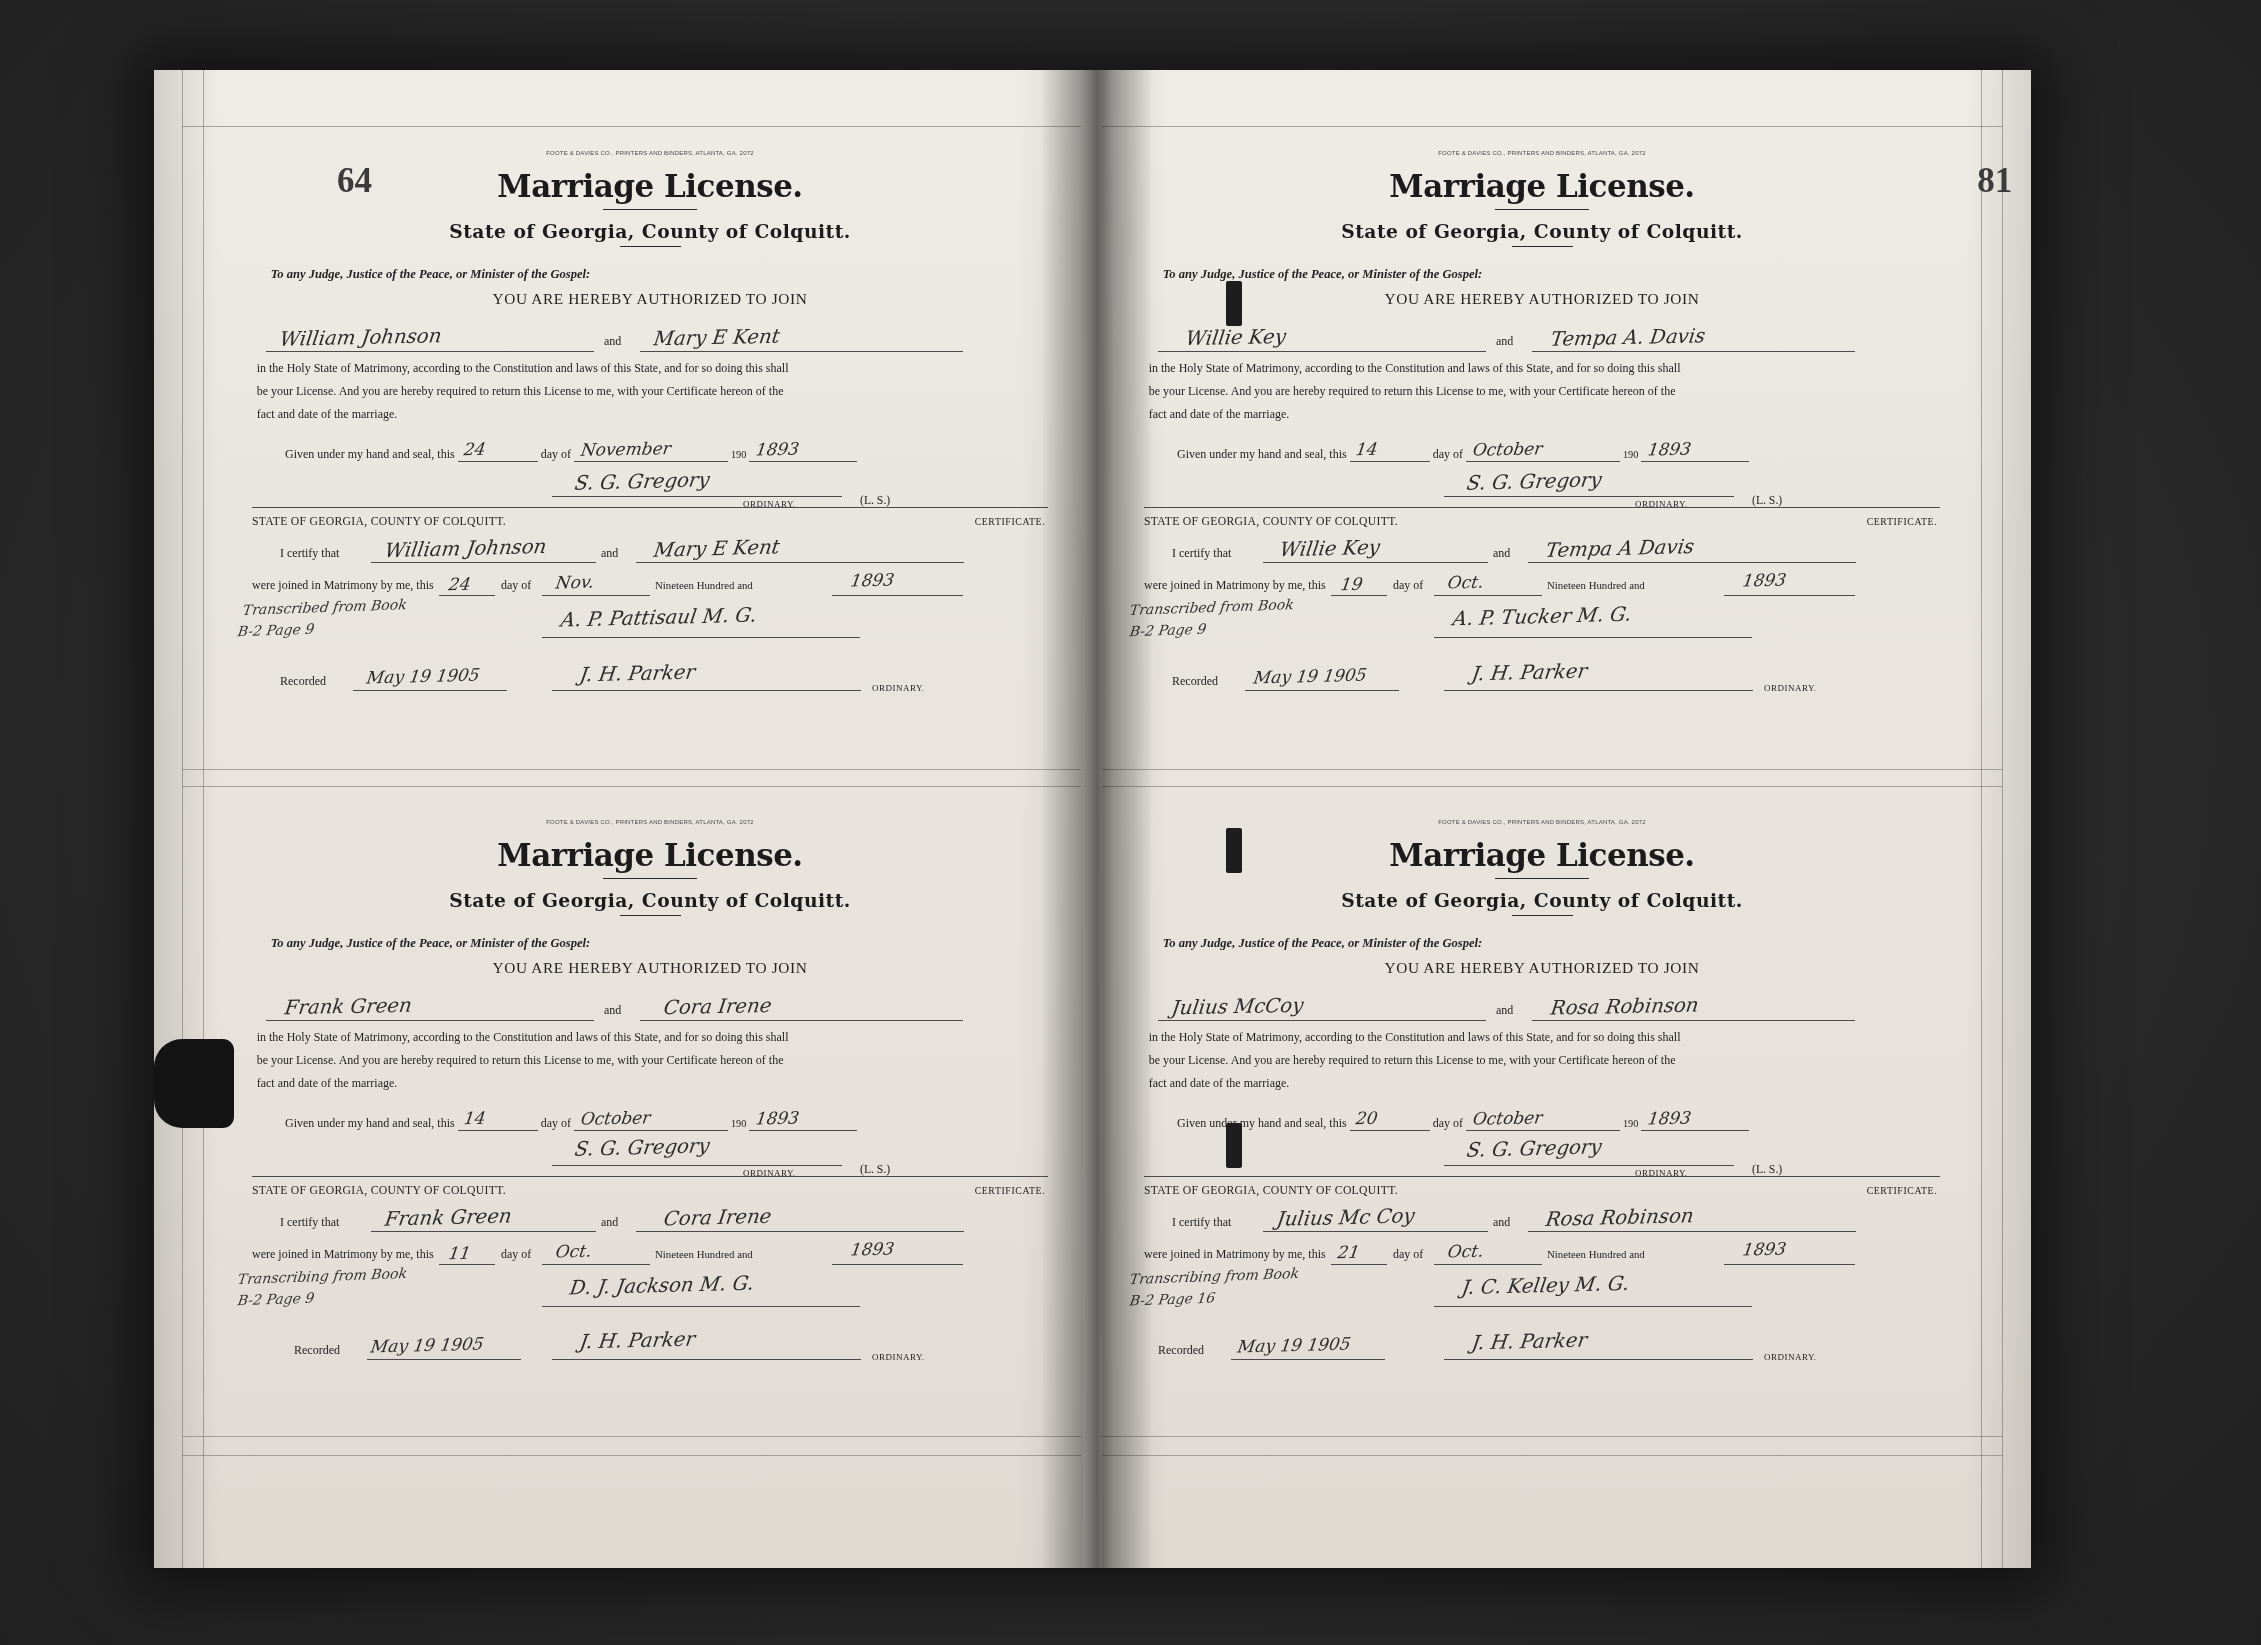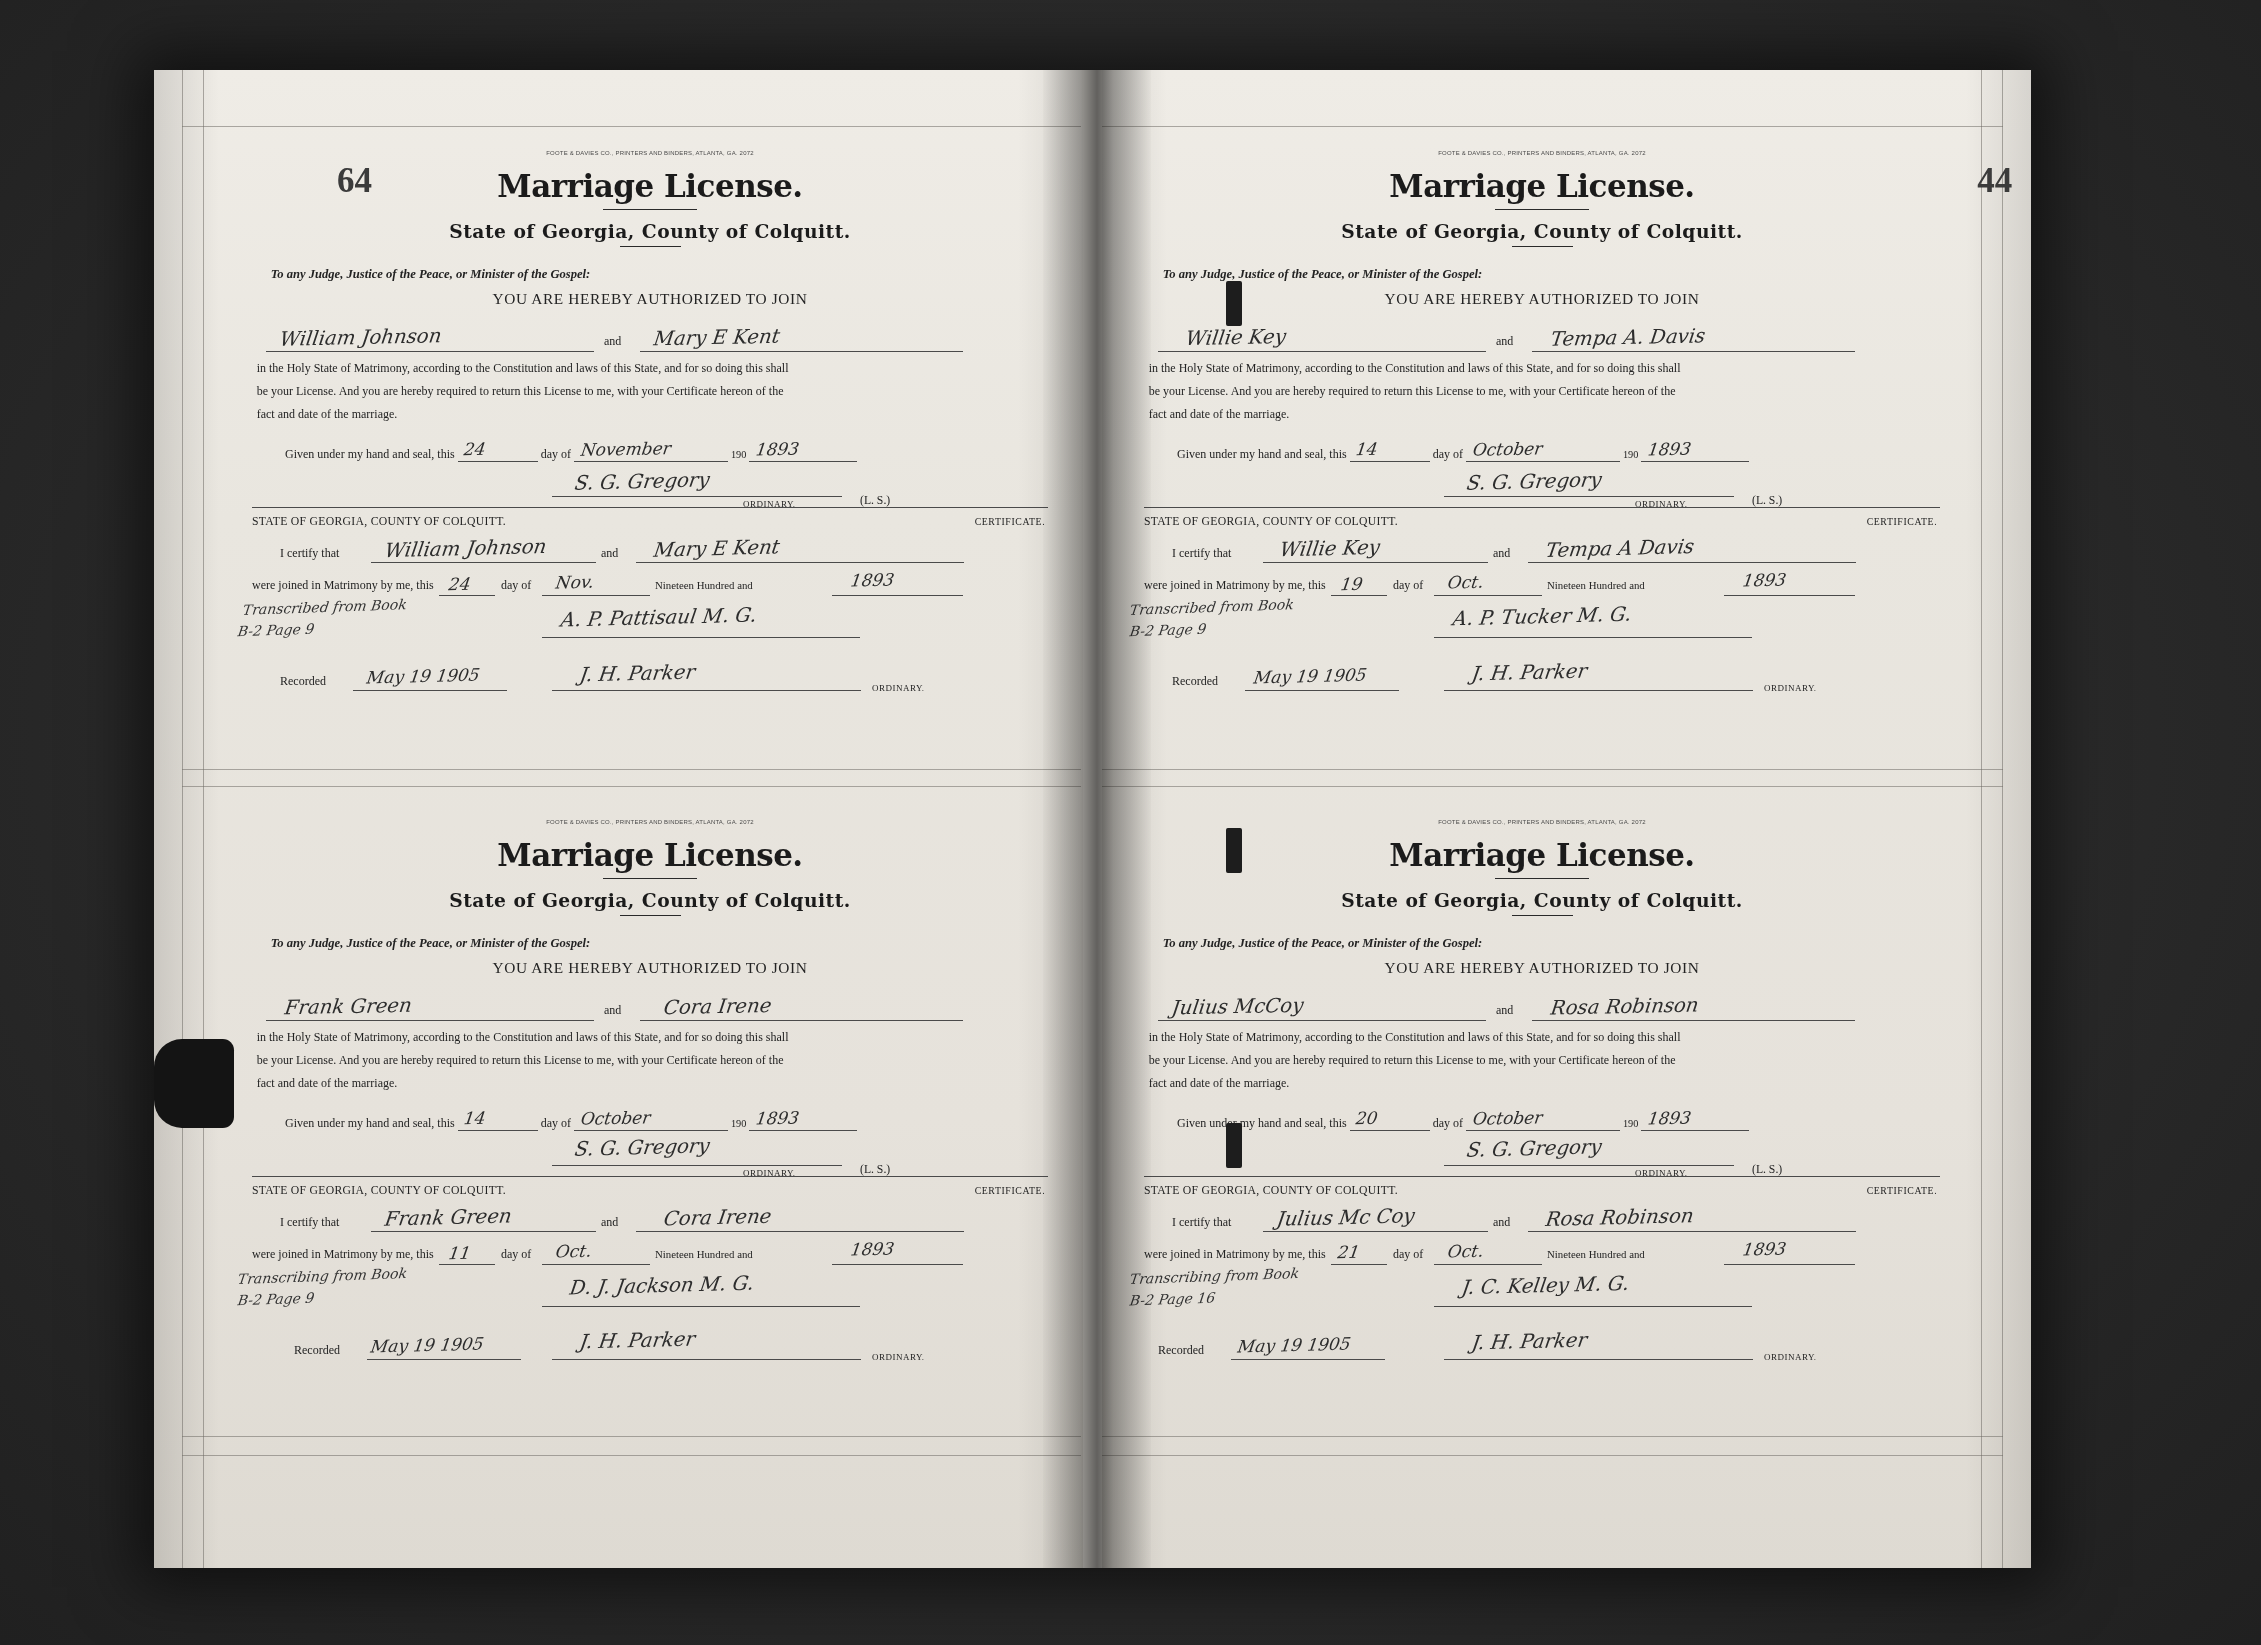--- a/index.html
+++ b/index.html
@@ -685,21 +685,21 @@
         <div class="recorded">
           <span style="position:absolute;left:14px;top:7.5px;">Recorded</span>
           <span class="sig-line" style="left:87px; top:24px; width:154px;"></span>
           <span class="sig-text hand med" style="left:94px; top:0px;">May 19 1905</span>
           <span class="sig-line" style="left:300px; top:24px; width:309px;"></span>
           <span class="sig-text hand big" style="left:328px; top:-5.6px;">J. H. Parker</span>
           <span class="smallcaps" style="left:620px; top:17px;">ORDINARY.</span>
         </div>
       </div>
 
-      <div class="folio right" style="left:auto; right:18.7px; top:91px;">44</div>
+      <div class="folio right" style="left:auto; right:18.7px; top:91px;">81</div>
     </div>
 
     <div class="gutter"></div>
     <div class="clip c1"></div>
     <div class="clip c2"></div>
     <div class="clip c3"></div>
   </div>
 
   <div class="clamp"></div>
 </div>

